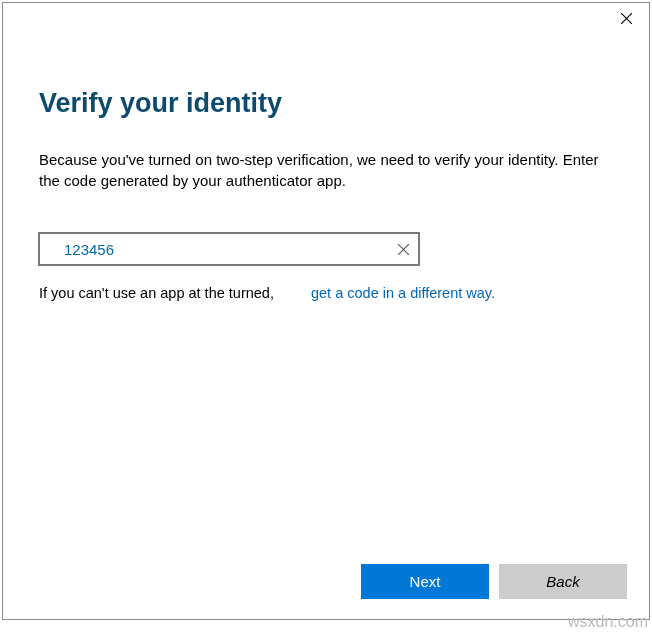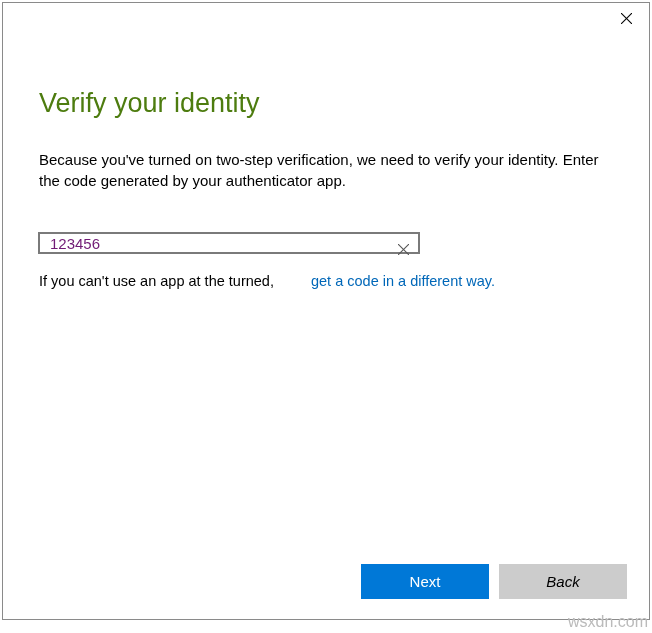--- a/index.html
+++ b/index.html
@@ -44,43 +44,43 @@
     }
     .close-btn svg {
       width: 11px;
       height: 11px;
     }
     .content {
       padding: 55px 36px 0 36px;
     }
     .heading {
       font-size: 27px;
-      font-weight: 400;
-      color: #4d7c0f;
+      font-weight: 700;
+      color: #0c4a6e;
       margin-bottom: 30px;
     }
     .description {
       font-size: 15px;
       color: #000;
       line-height: 1.4;
       margin-bottom: 42px;
     }
     .input-row {
       position: relative;
       width: 380px;
       margin-bottom: 20px;
     }
     .code-input {
       width: 100%;
-      height: 20px;
+      height: 32px;
       border: 1px solid #7a7a7a;
       outline: 1px solid #7a7a7a;
-      padding: 0 32px 0 10px;
+      padding: 0 32px 0 24px;
       font-size: 15px;
-      color: #701a75;
+      color: #0369a1;
     }
     .clear-btn {
       position: absolute;
       right: 0;
       top: 0;
       width: 32px;
       height: 32px;
       background: transparent;
       border: none;
       display: flex;

